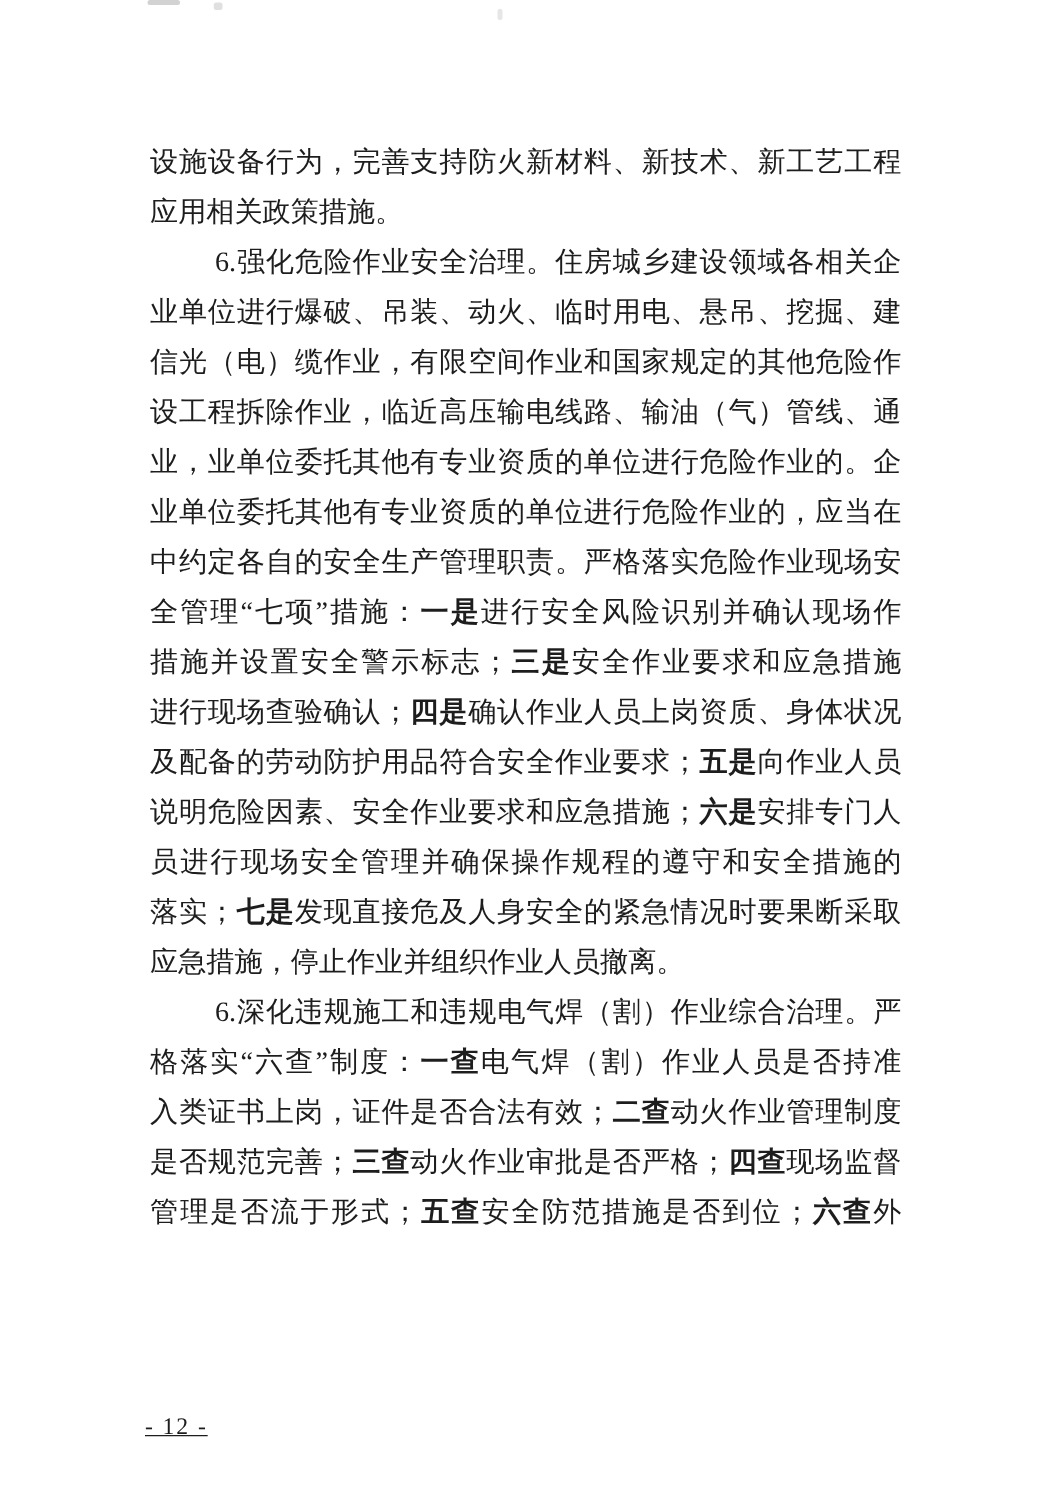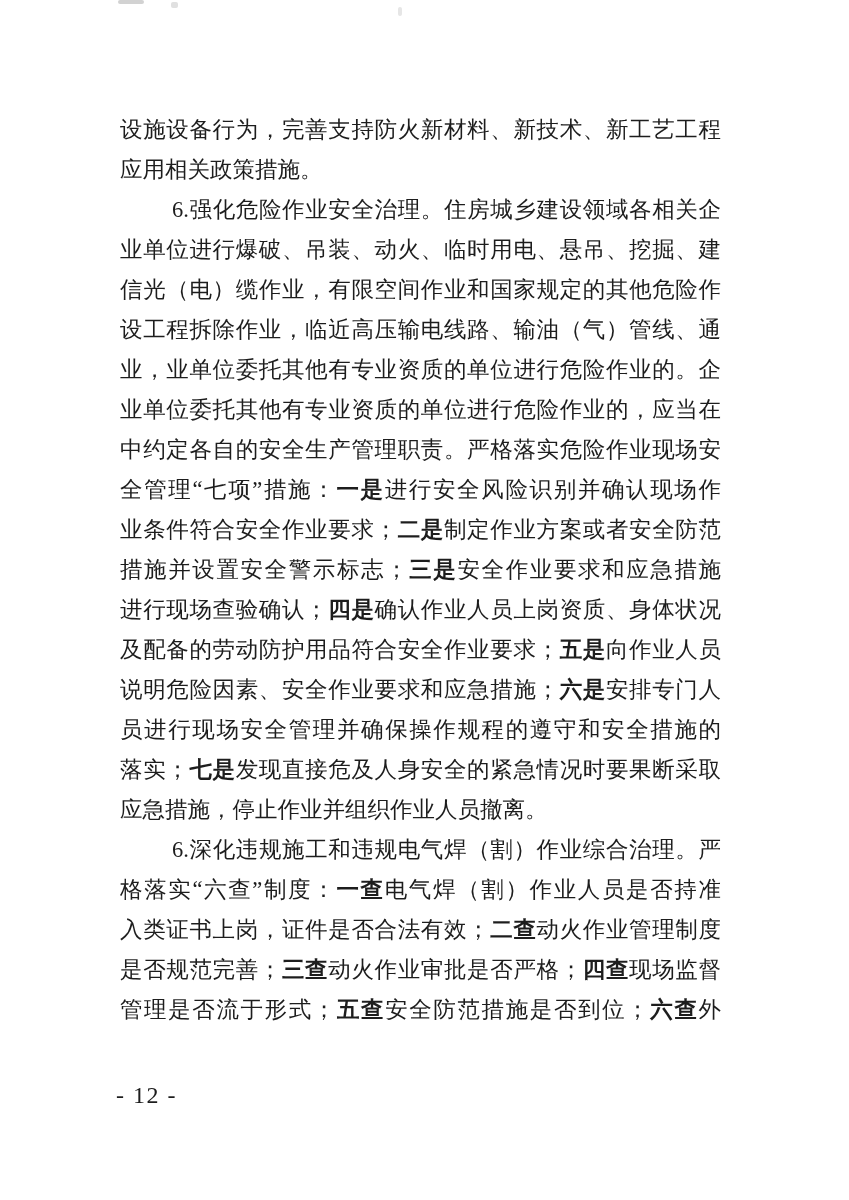--- a/index.html
+++ b/index.html
@@ -48,24 +48,25 @@
   }
   .doc-line.indent {
     text-indent: 52px;
   }
   .doc-line b {
     font-weight: 700;
   }
   .page-number {
     position: absolute;
     left: 116px;
-    top: 1082px;
-    font-size: 24px;
+    top: 1131px;
+    font-size: 19px;
     letter-spacing: 1.5px;
     color: #1d1d1d;
+    text-decoration: underline;
   }
 </style>
 </head>
 <body>
 
 <div class="page">
   <div class="scan-artifact artifact-1"></div>
   <div class="scan-artifact artifact-2"></div>
   <div class="scan-artifact artifact-3"></div>
 
@@ -73,21 +74,20 @@
       <div class="doc-line"><span>设施设备行为，完善支持防火新材料、新技术、新工艺工程</span></div>
       <div class="doc-line end"><span>应用相关政策措施。</span></div>
       <div class="doc-line indent"><span>6.强化危险作业安全治理。住房城乡建设领域各相关企</span></div>
       <div class="doc-line"><span>业单位进行爆破、吊装、动火、临时用电、悬吊、挖掘、建</span></div>
       <div class="doc-line"><span>信光（电）缆作业，有限空间作业和国家规定的其他危险作</span></div>
       <div class="doc-line"><span>设工程拆除作业，临近高压输电线路、输油（气）管线、通</span></div>
       <div class="doc-line"><span>业，业单位委托其他有专业资质的单位进行危险作业的。企</span></div>
       <div class="doc-line"><span>业单位委托其他有专业资质的单位进行危险作业的，应当在</span></div>
       <div class="doc-line"><span>中约定各自的安全生产管理职责。严格落实危险作业现场安</span></div>
       <div class="doc-line"><span>全管理“七项”措施：</span><b>一是</b><span>进行安全风险识别并确认现场作</span></div>
-      <div class="doc-line"><span>业条件符合安全作业要求；</span><b>二是</b><span>制定作业方案或者安全防范</span></div>
       <div class="doc-line"><span>措施并设置安全警示标志；</span><b>三是</b><span>安全作业要求和应急措施</span></div>
       <div class="doc-line"><span>进行现场查验确认；</span><b>四是</b><span>确认作业人员上岗资质、身体状况</span></div>
       <div class="doc-line"><span>及配备的劳动防护用品符合安全作业要求；</span><b>五是</b><span>向作业人员</span></div>
       <div class="doc-line"><span>说明危险因素、安全作业要求和应急措施；</span><b>六是</b><span>安排专门人</span></div>
       <div class="doc-line"><span>员进行现场安全管理并确保操作规程的遵守和安全措施的</span></div>
       <div class="doc-line"><span>落实；</span><b>七是</b><span>发现直接危及人身安全的紧急情况时要果断采取</span></div>
       <div class="doc-line end"><span>应急措施，停止作业并组织作业人员撤离。</span></div>
       <div class="doc-line indent"><span>6.深化违规施工和违规电气焊（割）作业综合治理。严</span></div>
       <div class="doc-line"><span>格落实“六查”制度：</span><b>一查</b><span>电气焊（割）作业人员是否持准</span></div>
       <div class="doc-line"><span>入类证书上岗，证件是否合法有效；</span><b>二查</b><span>动火作业管理制度</span></div>

